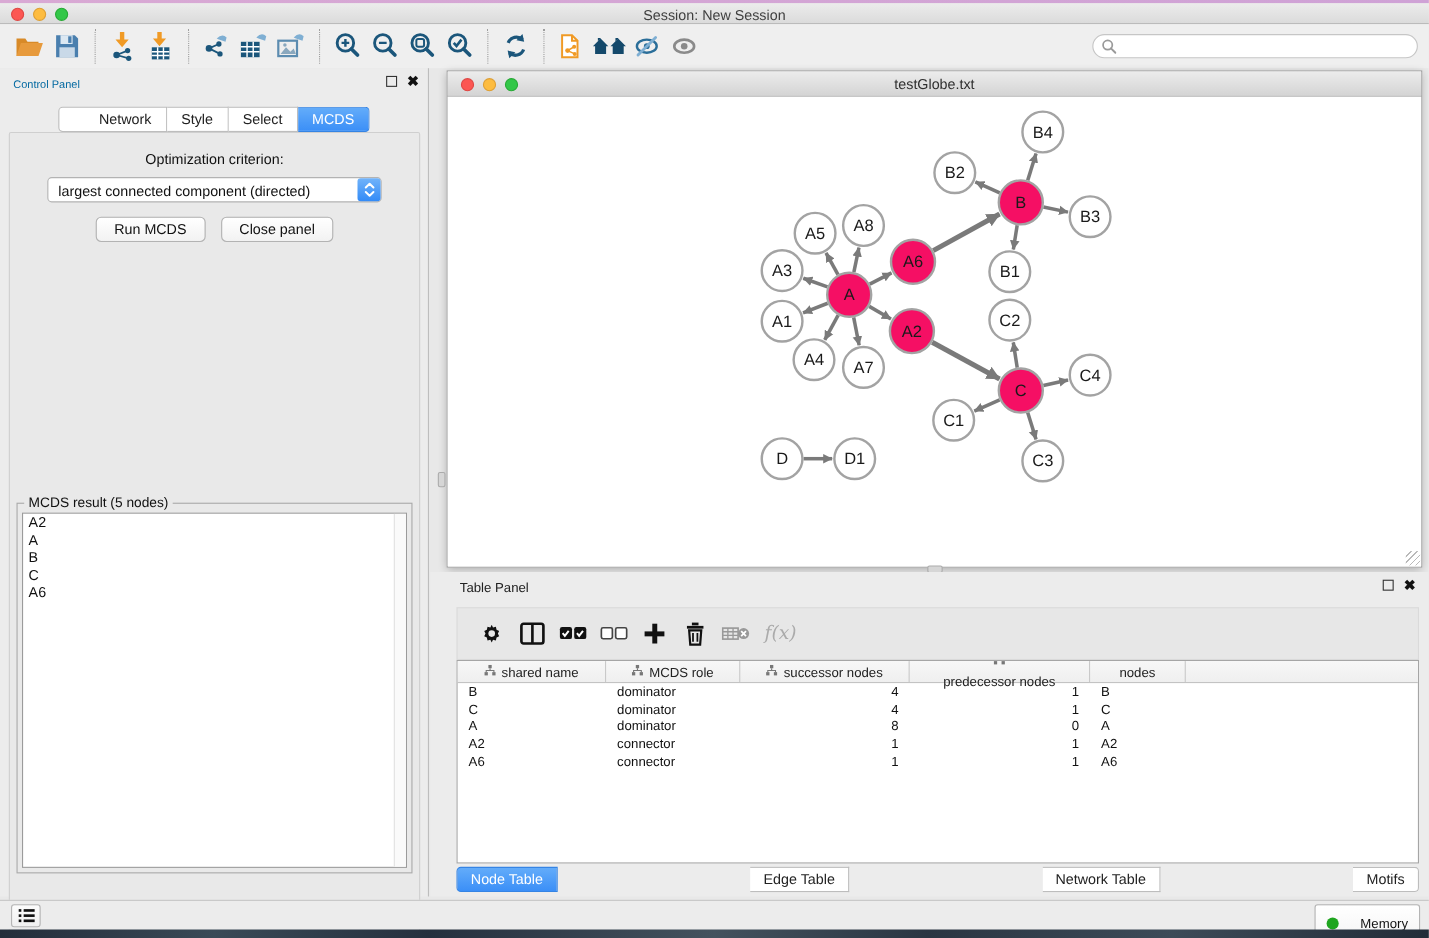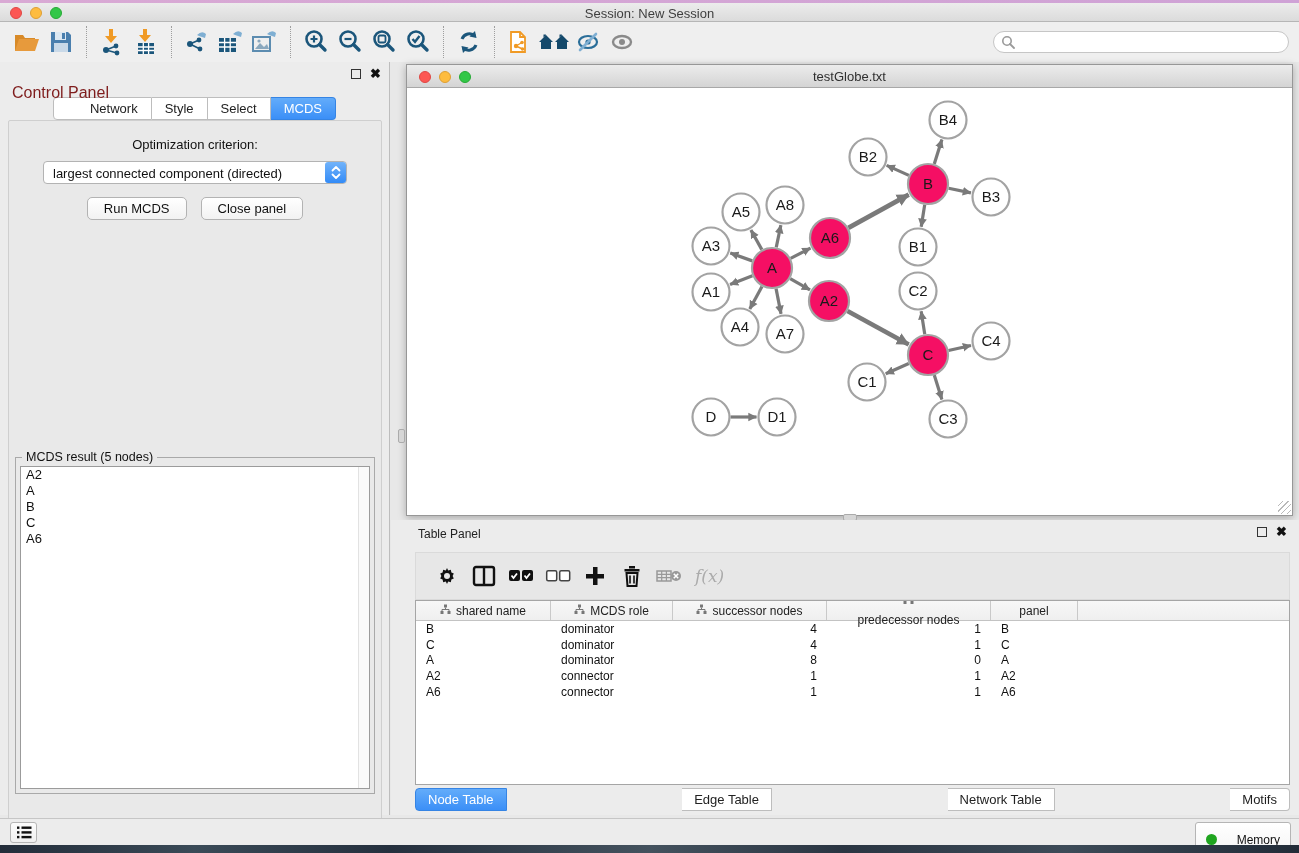--- a/index.html
+++ b/index.html
@@ -20,21 +20,21 @@
   .toolbar { position:absolute; left:0; top:22px; width:100%; height:40px; background:#EFEFEF; display:flex; align-items:center; padding:0 10px; }
   .tbtn { display:flex; align-items:center; justify-content:center; width:34px; height:32px; cursor:default; }
   .tsep { width:1px; height:32px; border-left:1px dotted #9E9E9E; margin:0 8px; }
   .search-wrap { margin-left:auto; position:relative; }
   .search-input { width:296px; height:22px; border:1px solid #C6C6C6; border-radius:11px; background:#fff; padding-left:26px; font-size:12px; outline:none; color:#333; }
   .search-ico { position:absolute; left:8px; top:4px; }
 
   
   .control-panel { position:absolute; left:0; top:62px; width:390px; height:753px; background:#ECECEC; border-right:1px solid #BDBDBD; }
   .panel-head { position:relative; height:30px; }
-  .panel-head .phtitle { position:absolute; left:12px; top:22px; font-size:16px; color:#7f1d1d; }
+  .panel-head .phtitle { position:absolute; left:12px; top:10px; font-size:10px; color:#0369a1; }
   .panel-head .phicons { position:absolute; right:8px; top:7px; display:flex; gap:9px; align-items:center; }
   .float-box { width:10px; height:10px; border:1.5px solid #333; display:inline-block; }
   .close-x { font-size:13px; color:#111; font-weight:bold; line-height:10px; }
   .seg-tabs { display:flex; justify-content:center; margin-top:5px; }
   .seg-tab { padding:3px 13px; font-size:13px; background:#fff; border:1px solid #BDBDBD; border-left:none; color:#222; }
   .seg-tab:first-child { border-left:1px solid #BDBDBD; border-radius:4px 0 0 4px;padding-left:36px; }
   .seg-tab:last-child { border-radius:0 4px 4px 0; }
   .seg-tab.active { background:linear-gradient(#63ACFA,#3B8FF7); border-color:#3584E4; color:#fff; }
   .cp-inner { position:absolute; left:8px; top:58px; width:374px; height:742px; background:#E9E9E9; border:1px solid #CFCFCF; border-radius:2px; }
   .opt-label { text-align:center; margin-top:16px; font-size:13px; color:#111; }
@@ -500,21 +500,21 @@
           <div class="dt-hcell" style="width: 164px; flex-direction: column;">
             <span><svg width="11" height="11" viewBox="0 0 11 11">
                 <rect x="4" y="0.5" width="3" height="3" fill="#777"></rect>
                 <rect x="0.5" y="7" width="3" height="3" fill="#777"></rect>
                 <rect x="7.5" y="7" width="3" height="3" fill="#777"></rect>
                 <path d="M5.5 3.5 v2 M2 7 v-1.5 h7 V7" fill="none" stroke="#777" stroke-width="1"></path>
               </svg></span>
             <span>predecessor nodes</span>
           </div>
           <div class="dt-hcell" style="width: 87px;">
-            <span>panel</span>
+            <span>nodes</span>
           </div>
         </div>
       <div id="dt-body">
           <div class="dt-row">
             <div class="dt-cell" style="width: 135px;">B</div>
             <div class="dt-cell" style="width: 122px;">dominator</div>
             <div class="dt-cell num" style="width: 154px;">4</div>
             <div class="dt-cell num" style="width: 164px;">1</div>
             <div class="dt-cell" style="width: 87px;">B</div>
           </div>

